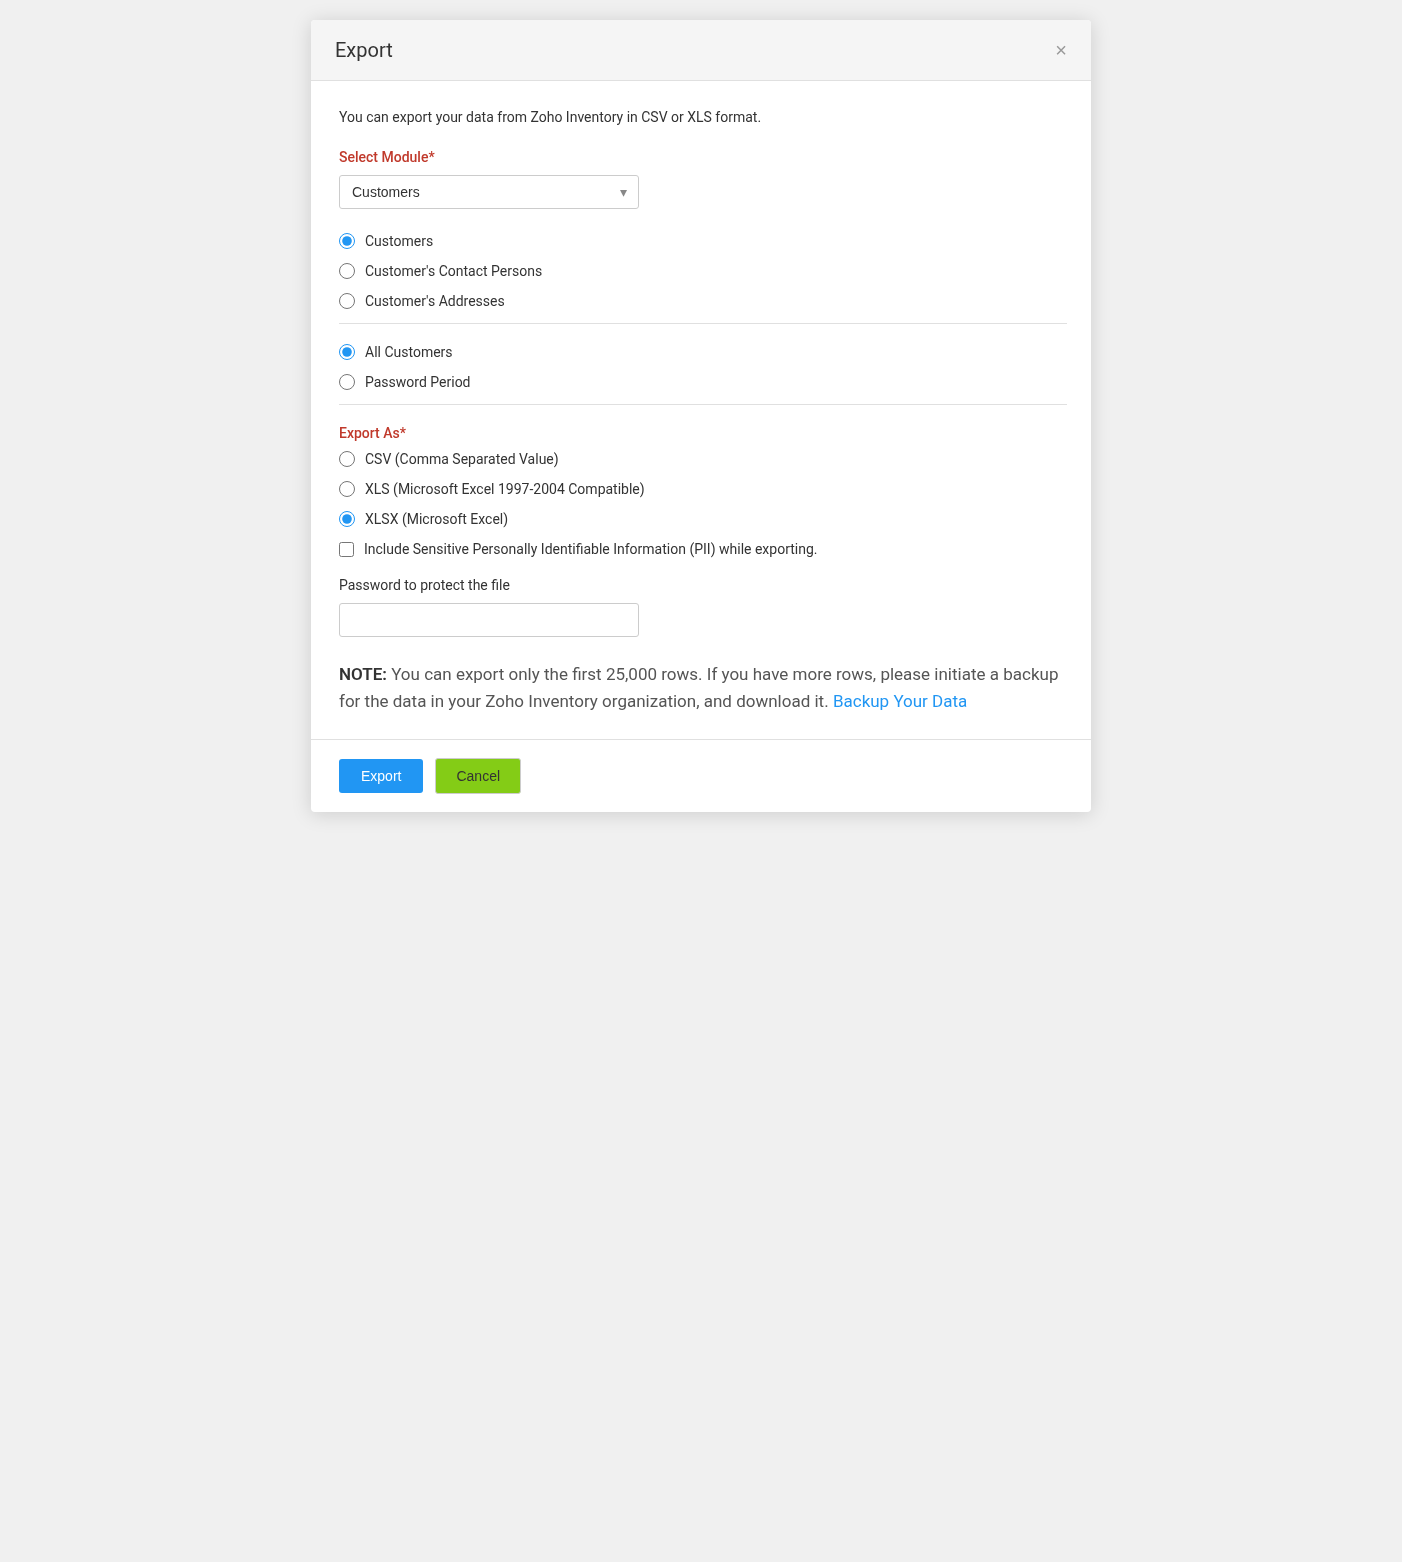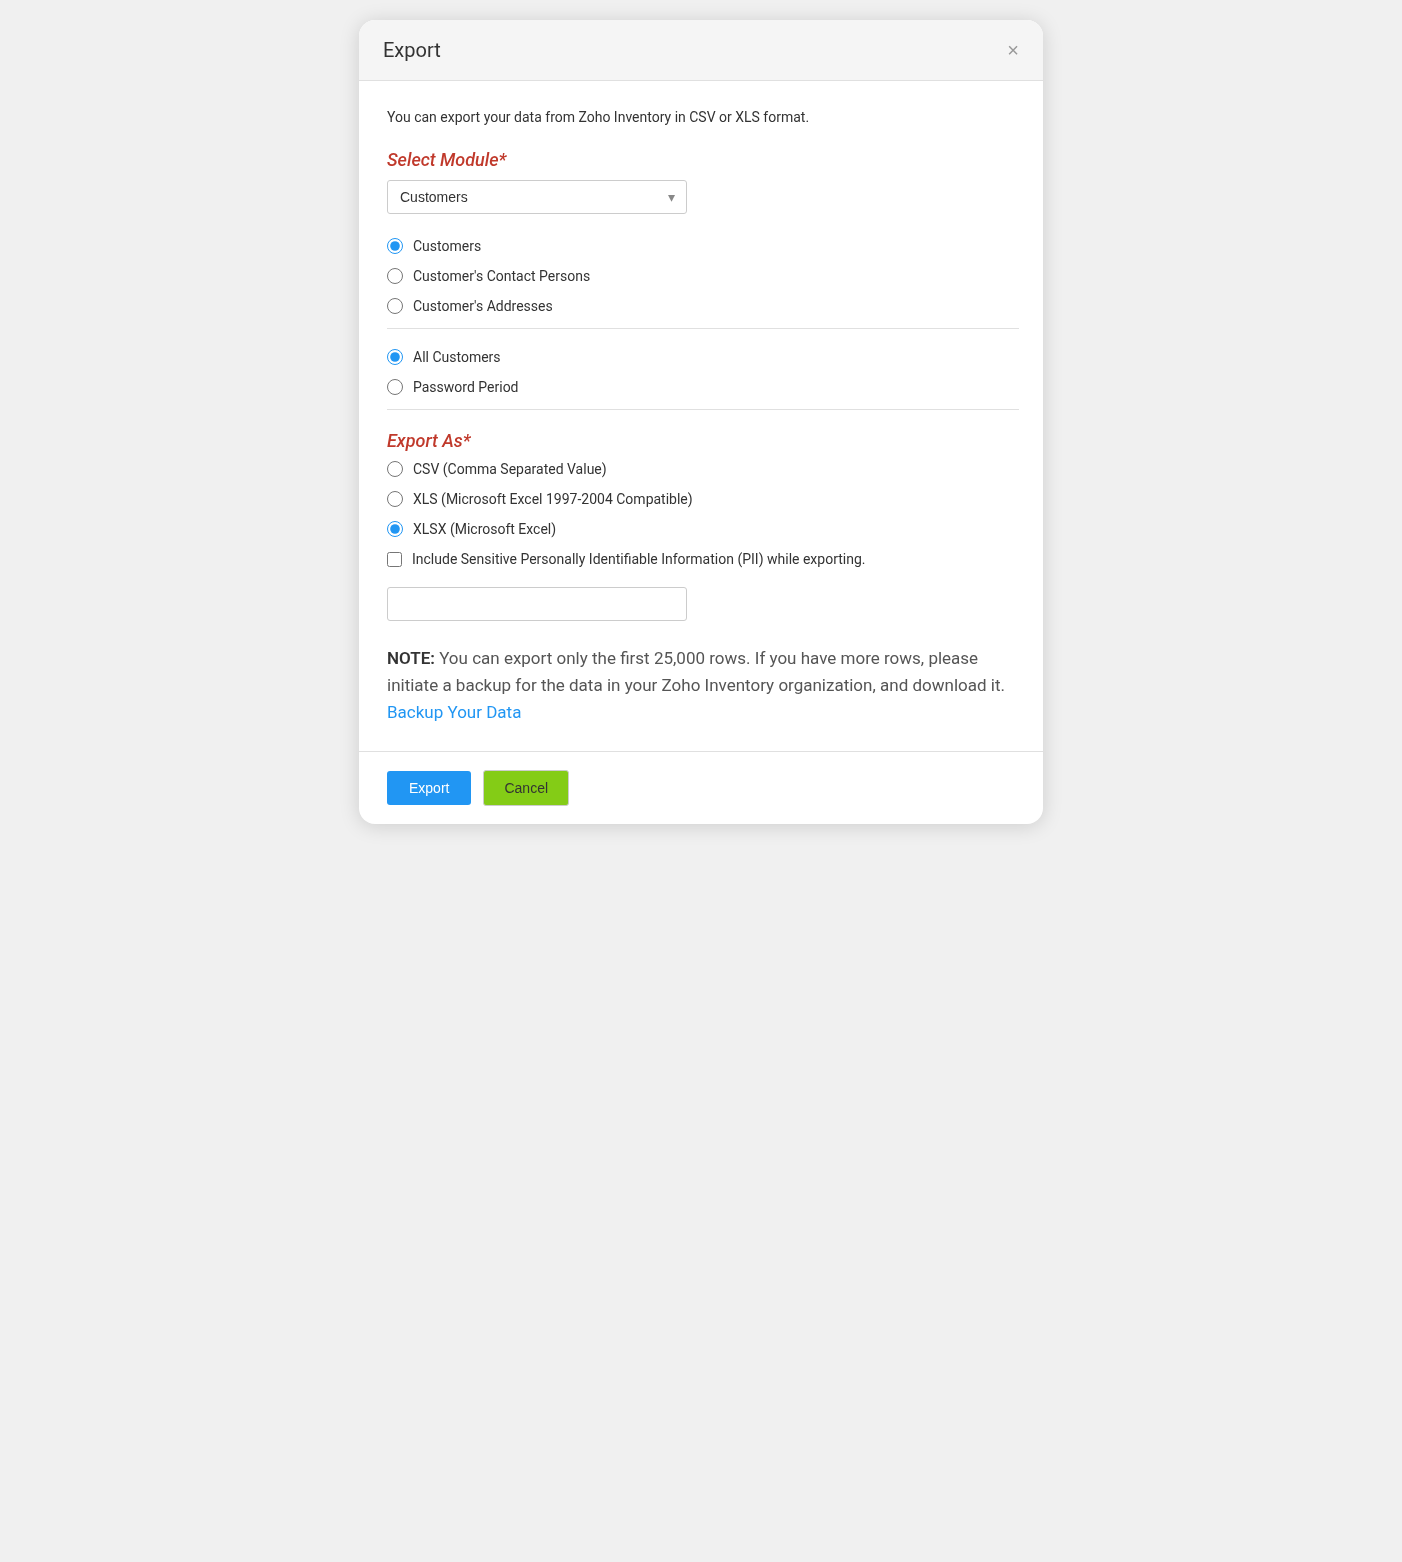--- a/index.html
+++ b/index.html
@@ -13,22 +13,22 @@
       background: #f0f0f0;
       display: flex;
       justify-content: center;
       align-items: flex-start;
       min-height: 100vh;
       padding: 20px;
     }
 
     .modal {
       background: #ffffff;
-      width: 684px;
-      border-radius: 16px;
+      width: 780px;
+      border-radius: 4px;
       box-shadow: 0 2px 20px rgba(0,0,0,0.15);
       overflow: hidden;
     }
 
     .modal-header {
       background: #f5f5f5;
       padding: 18px 24px;
       display: flex;
       justify-content: space-between;
       align-items: center;
@@ -55,25 +55,24 @@
       padding: 28px 24px 0 28px;
     }
 
     .description {
       font-size: 14px;
       color: #333;
       margin-bottom: 24px;
     }
 
     .section-label {
-      font-size: 18px;
+      font-size: 14px;
       color: #c0392b;
       margin-bottom: 10px;
       font-weight: 500;
-      font-style: italic;
     }
 
     .select-wrapper {
       position: relative;
       display: inline-block;
       width: 300px;
       margin-bottom: 20px;
     }
 
     .select-wrapper select {
@@ -283,20 +282,21 @@
         </label>
       </div>
 
       <label class="checkbox-item">
         <input type="checkbox" style="">
         <span>Include Sensitive Personally Identifiable Information (PII) while exporting.</span>
       </label>
     </div>
 
     <div class="section-block">
+      <label class="password-label">Password to protect the file</label>
       <input type="password" class="password-input" placeholder="" style="">
     </div>
 
     <p class="note-text">
       <strong>NOTE:</strong>
       <span>  You can export only the first 25,000 rows. If you have more rows, please initiate a backup for the data in your Zoho Inventory organization, and download it.</span>
       <a href="#">Backup Your Data</a>
     </p>
 
   </div>

